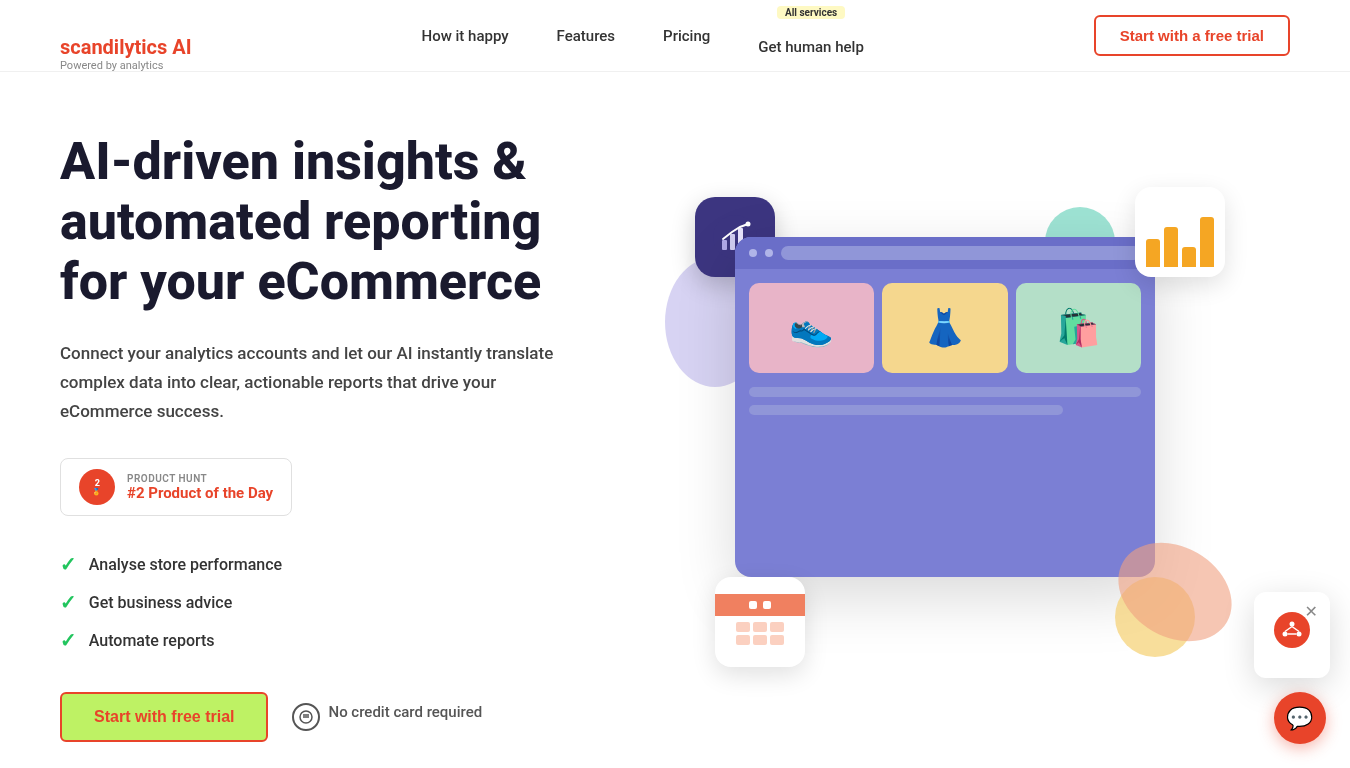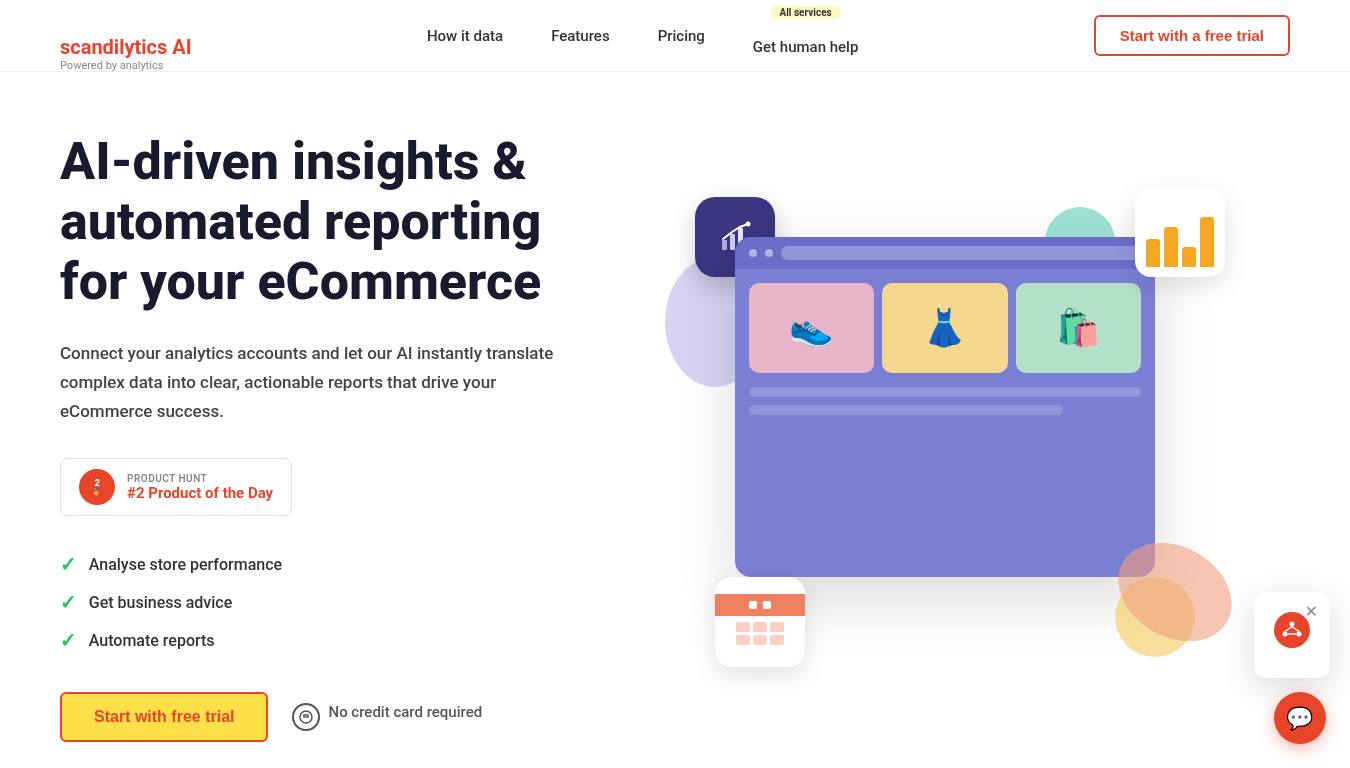--- a/index.html
+++ b/index.html
@@ -147,21 +147,21 @@
     .ph-title { font-size: 15px; font-weight: 700; color: #e8442a; }
 
     
     .checklist { list-style: none; margin-bottom: 40px; display: flex; flex-direction: column; gap: 14px; }
     .checklist li { display: flex; align-items: center; gap: 12px; font-size: 16px; color: #333; font-weight: 500; }
     .check-icon { color: #22c55e; font-size: 20px; font-weight: 700; flex-shrink: 0; }
 
     
     .cta-row { display: flex; align-items: center; gap: 24px; }
     .hero-cta-btn {
-      background: #fde047;
+      background: #bef264;
       color: #e8442a;
       border: 2px solid #e8442a;
       border-radius: 6px;
       padding: 14px 32px;
       font-size: 16px;
       font-weight: 700;
       cursor: pointer;
     }
     .no-cc {
       display: flex;
@@ -357,21 +357,21 @@
 </head>
 <body>
 
 <nav class="navbar">
   <div class="logo-wrap">
     <span class="logo-name">scandilytics AI</span>
     <span class="logo-sub">Powered by analytics</span>
   </div>
 
   <ul class="nav-links">
-    <li><a href="#">How it data</a></li>
+    <li><a href="#">How it happy</a></li>
     <li><a href="#">Features</a></li>
     <li><a href="#">Pricing</a></li>
     <li>
       <div class="nav-service-wrap">
         <span class="all-services-badge">All services</span>
         <a href="#" class="nav-service-link">Get human help</a>
       </div>
     </li>
   </ul>
 

